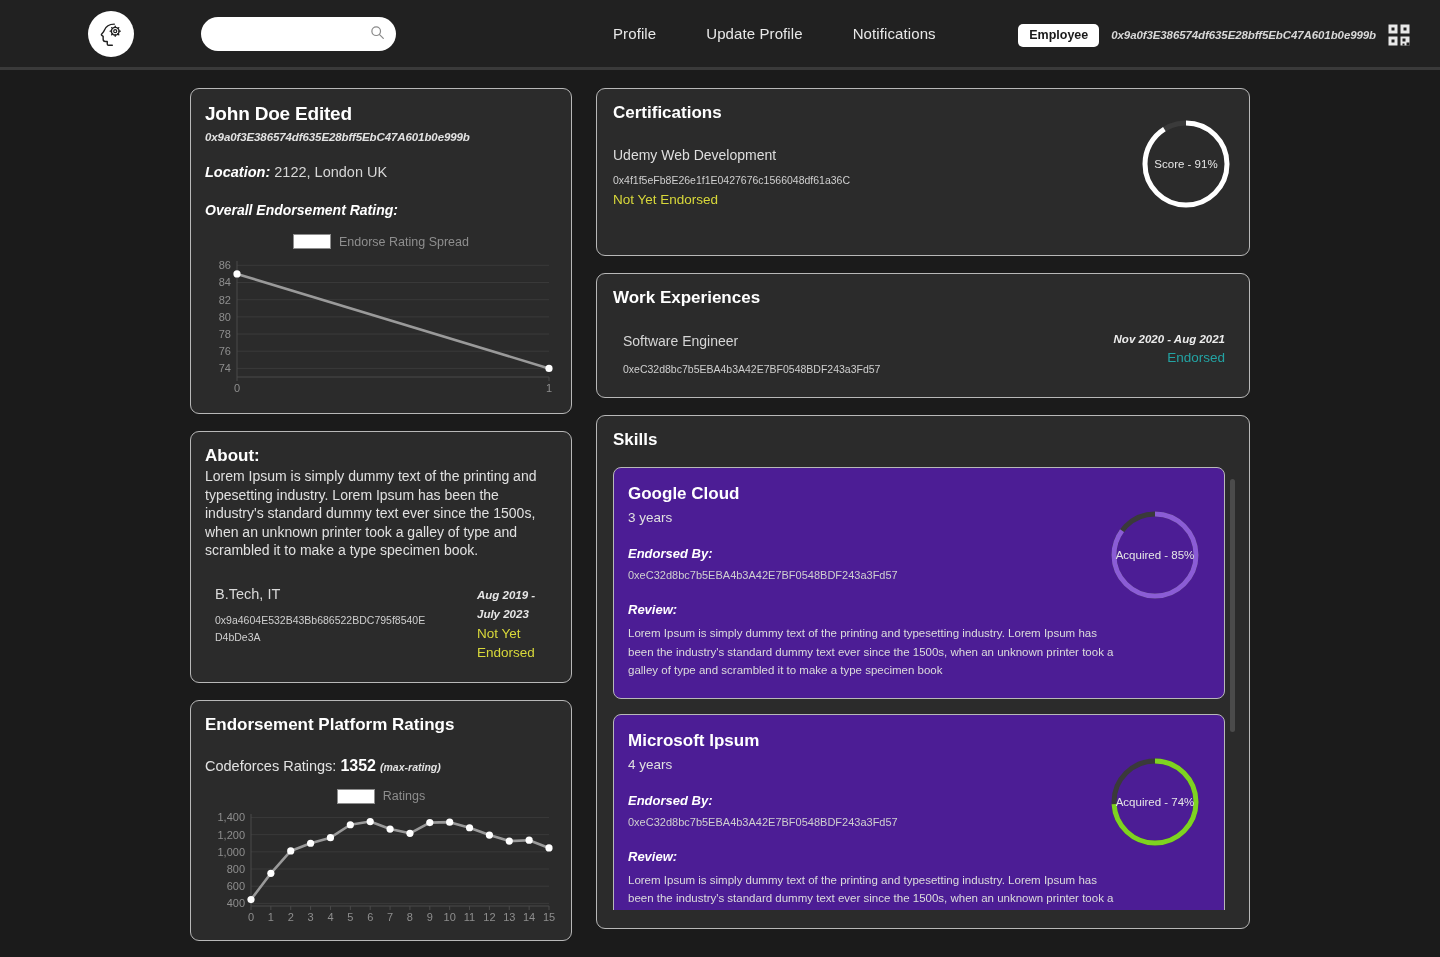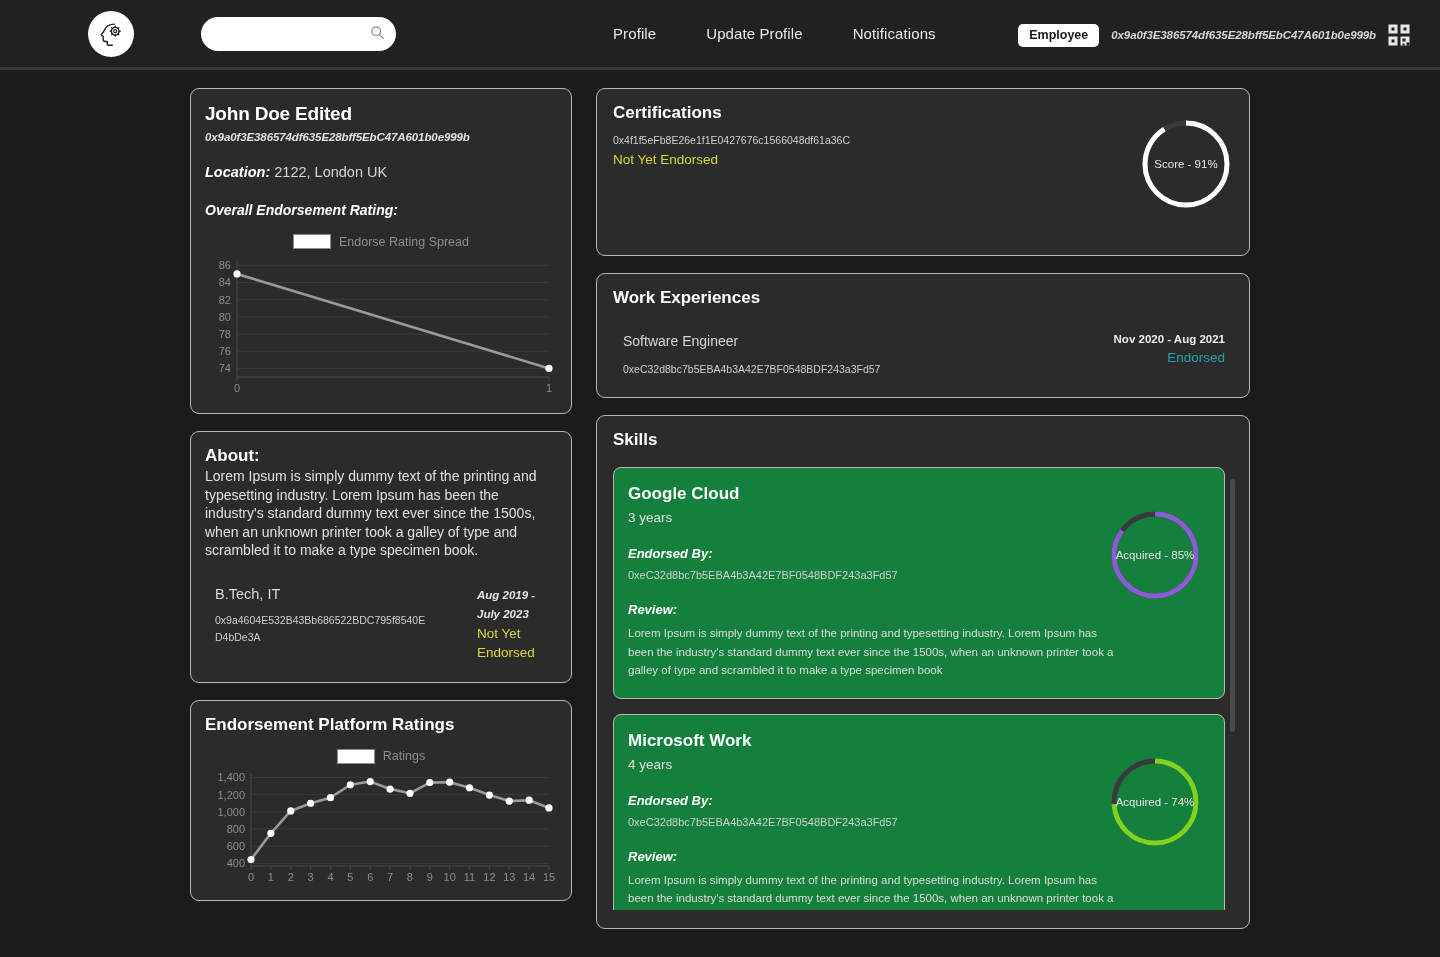--- a/index.html
+++ b/index.html
@@ -165,33 +165,33 @@
   }
 
   .work-row {
     display: flex; justify-content: space-between; align-items: flex-start;
     margin-top: 25px; padding: 0 8px 0 10px;
   }
   .work-title { color: #d6d6d6; font-size: 14px; }
   .work-hash { color: #cfcfcf; font-size: 10.5px; margin-top: 14px; }
   .work-right { text-align: right; }
   .work-date {
-    color: #ececec; font-size: 11.5px; font-weight: bold;
+    color: #ececec; font-size: 11.5px; font-style: italic; font-weight: bold;
   }
 
   
   .skills-card { padding-bottom: 0; overflow: hidden; }
   .skills-scroll {
     margin-top: 17px; height: 443px;
     overflow: hidden; position: relative;
     padding-right: 12px;
   }
   .skill-card {
     border: 1px solid #b8b8b8; border-radius: 8px;
-    background: #15803d;
+    background: #4c1d95;
     padding: 16px 33px 18px 14px;
     margin-bottom: 15px; position: relative;
   }
   .skill-name { color: #fff; font-size: 17px; font-weight: bold; }
   .skill-years { color: #e0e0e0; font-size: 13.5px; margin-top: 6px; }
   .skill-lbl {
     color: #fff; font-size: 13px; font-weight: bold; font-style: italic;
     margin-top: 21px;
   }
   .skill-hash { color: #cfcfcf; font-size: 11px; margin-top: 8px; }
@@ -317,20 +317,25 @@
           </div>
           <div class="edu-right">
             <div class="edu-date">Aug 2019 - July 2023</div>
             <div class="status-pending">Not Yet Endorsed</div>
           </div>
         </div>
       </div>
 
       <div class="card" style="padding:14px 14px 6px 14px;">
         <div class="comp-h">Endorsement Platform Ratings</div>
+        <div class="comp-sub">
+          <span>Codeforces Ratings:</span>
+          <b>1352</b>
+          <i>(max-rating)</i>
+        </div>
 
         <div class="chart-legend" style="margin-top:14px;">
           <span class="legend-swatch"></span>
           <span class="legend-text">Ratings</span>
         </div>
 
         <div class="chart-box">
           <svg id="ratings-chart" width="352" height="122" viewBox="0 0 352 122">
               <line x1="46" x2="344" y1="95.42056074766356" y2="95.42056074766356" stroke="#3a3a3a" stroke-width="1"></line>
               <text x="40" y="99.42056074766356" text-anchor="end" class="axis-label">400</text>
@@ -397,20 +402,21 @@
               <circle cx="344" cy="39.96261682242991" r="3.6" fill="#ffffff"></circle>
             </svg>
         </div>
       </div>
     </div>
 
     <div class="col-right">
 
       <div class="card" style="padding:14px 16px 22px 16px; min-height:168px;">
         <div class="sec-h">Certifications</div>
+        <div class="cert-title">Udemy Web Development</div>
         <div class="cert-hash">0x4f1f5eFb8E26e1f1E0427676c1566048df61a36C</div>
         <div class="status-pending" style="margin-top:4px;">Not Yet Endorsed</div>
 
         <div class="ring-wrap" style="right:16px; top:28px; width:94px; height:94px;">
           <svg width="94" height="94" viewBox="0 0 94 94">
             <circle cx="47" cy="47" r="41" fill="none" stroke="#3a3a3a" stroke-width="5"></circle>
             <circle class="ring-arc" cx="47" cy="47" r="41" fill="none" stroke="#ffffff" stroke-width="5" stroke-linecap="butt" transform="rotate(-90 47 47)" stroke-dasharray="234.42564381087035 257.610597594363"></circle>
           </svg>
           <div class="ring-label">Score - 91%</div>
         </div>
@@ -445,21 +451,21 @@
             <div class="ring-wrap" style="right:22px; top:40px; width:94px; height:94px;">
               <svg width="94" height="94" viewBox="0 0 94 94">
                 <circle cx="47" cy="47" r="41" fill="none" stroke="#3a3a3a" stroke-width="5"></circle>
                 <circle class="ring-arc" cx="47" cy="47" r="41" fill="none" stroke="#8b5cd6" stroke-width="5" stroke-linecap="butt" transform="rotate(-90 47 47)" stroke-dasharray="218.96900795520855 257.610597594363"></circle>
               </svg>
               <div class="ring-label">Acquired - 85%</div>
             </div>
           </div>
 
           <div class="skill-card">
-            <div class="skill-name">Microsoft Work</div>
+            <div class="skill-name">Microsoft Ipsum</div>
             <div class="skill-years">4 years</div>
             <div class="skill-lbl">Endorsed By:</div>
             <div class="skill-hash">0xeC32d8bc7b5EBA4b3A42E7BF0548BDF243a3Fd57</div>
             <div class="skill-lbl">Review:</div>
             <div class="skill-review">Lorem Ipsum is simply dummy text of the printing and typesetting industry. Lorem Ipsum has been the industry's standard dummy text ever since the 1500s, when an unknown printer took a galley of type and scrambled it to make a type specimen book</div>
             <div class="ring-wrap" style="right:22px; top:40px; width:94px; height:94px;">
               <svg width="94" height="94" viewBox="0 0 94 94">
                 <circle cx="47" cy="47" r="41" fill="none" stroke="#3a3a3a" stroke-width="5"></circle>
                 <circle class="ring-arc" cx="47" cy="47" r="41" fill="none" stroke="#7ed321" stroke-width="5" stroke-linecap="butt" transform="rotate(-90 47 47)" stroke-dasharray="190.63184221982863 257.610597594363"></circle>
               </svg>

